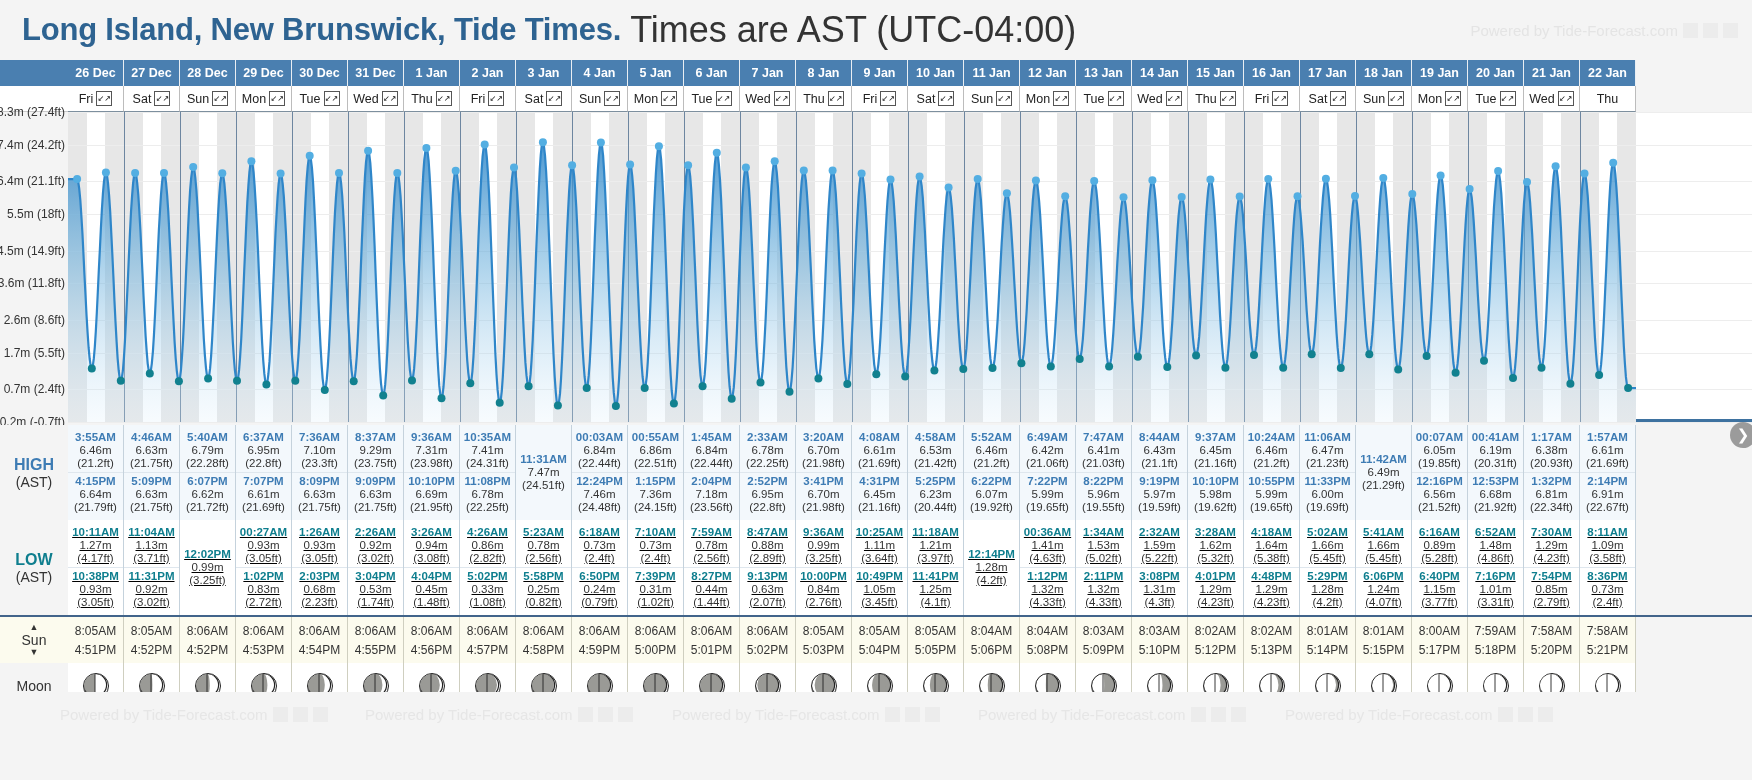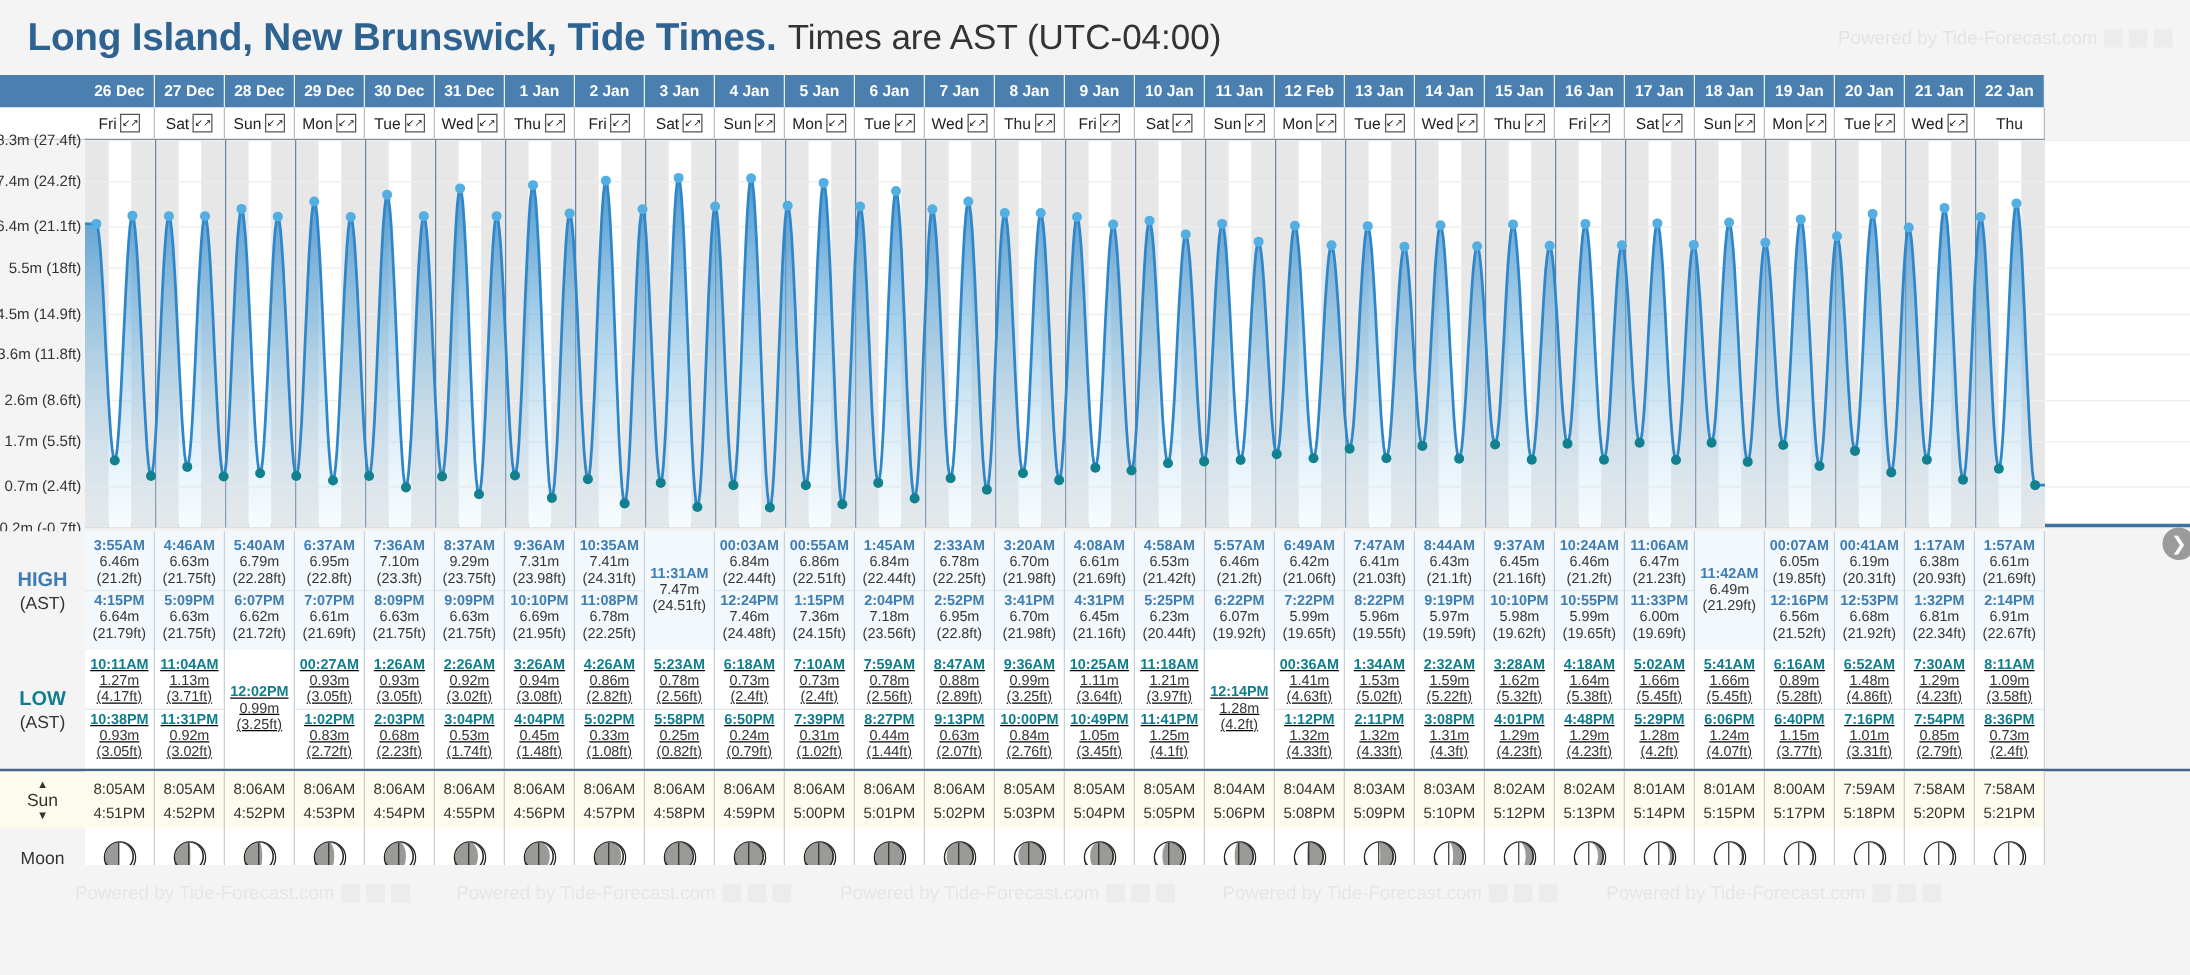--- a/index.html
+++ b/index.html
@@ -15,21 +15,21 @@
   
   .titlebar {
     position: absolute; left: 0; top: 0; width: 1752px; height: 60px;
     display: flex; align-items: center;
   }
   .title-main {
     font-size: 31px; font-weight: bold; color: #2e6391;
     padding-left: 22px; letter-spacing: -0.2px; white-space: nowrap;
   }
   .title-sub {
-    font-size: 28px; font-weight: normal; color: #333;
+    font-size: 36px; font-weight: normal; color: #333;
     margin-left: 9px; white-space: nowrap;
   }
   .powered {
     position: absolute; right: 14px; top: 22px;
     font-size: 15px; color: #e4e4e4; white-space: nowrap;
     display: flex; align-items: center; gap: 5px;
   }
   .pw-ic { width: 15px; height: 15px; background: #ececec; display: inline-block; }
 
   
@@ -228,21 +228,21 @@
           <div class="dcell">2 Jan</div>
           <div class="dcell">3 Jan</div>
           <div class="dcell">4 Jan</div>
           <div class="dcell">5 Jan</div>
           <div class="dcell">6 Jan</div>
           <div class="dcell">7 Jan</div>
           <div class="dcell">8 Jan</div>
           <div class="dcell">9 Jan</div>
           <div class="dcell">10 Jan</div>
           <div class="dcell">11 Jan</div>
-          <div class="dcell">12 Feb</div>
+          <div class="dcell">12 Jan</div>
           <div class="dcell">13 Jan</div>
           <div class="dcell">14 Jan</div>
           <div class="dcell">15 Jan</div>
           <div class="dcell">16 Jan</div>
           <div class="dcell">17 Jan</div>
           <div class="dcell">18 Jan</div>
           <div class="dcell">19 Jan</div>
           <div class="dcell">20 Jan</div>
           <div class="dcell">21 Jan</div>
           <div class="dcell">22 Jan</div>
@@ -789,21 +789,21 @@
               <div class="tft">(21.42ft)</div>
             </div>
             <div class="tgroup">
               <div class="ttime">5:25PM</div>
               <div class="tm">6.23m</div>
               <div class="tft">(20.44ft)</div>
             </div>
           </div>
           <div class="tcell">
             <div class="tgroup">
-              <div class="ttime">5:57AM</div>
+              <div class="ttime">5:52AM</div>
               <div class="tm">6.46m</div>
               <div class="tft">(21.2ft)</div>
             </div>
             <div class="tgroup">
               <div class="ttime">6:22PM</div>
               <div class="tm">6.07m</div>
               <div class="tft">(19.92ft)</div>
             </div>
           </div>
           <div class="tcell">

